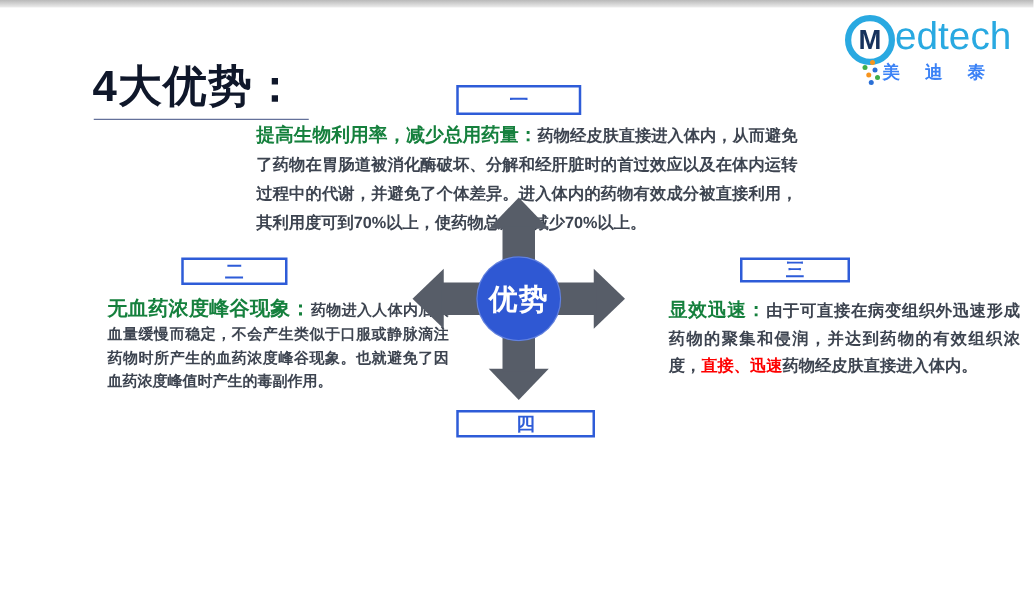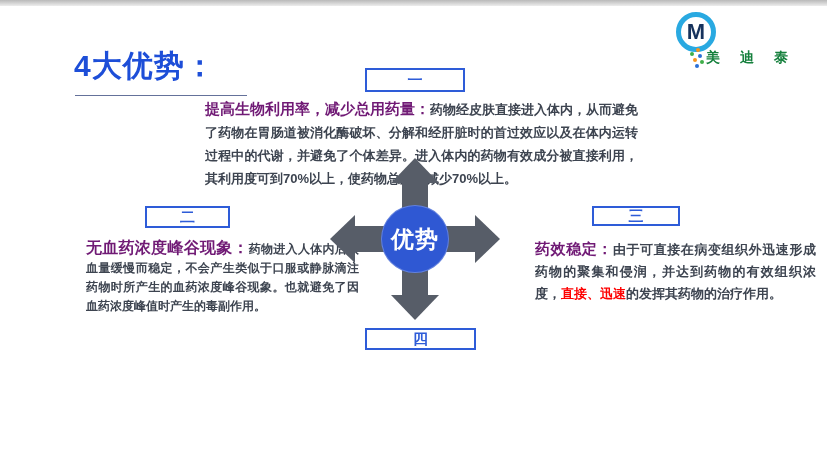--- a/index.html
+++ b/index.html
@@ -7,40 +7,40 @@
   .slide {
     position:relative; width:827px; height:471px; overflow:hidden;
     background:#ffffff; font-family:"Liberation Sans", sans-serif;
   }
   .topbar {
     position:absolute; left:0; top:0; width:827px; height:6px;
     background:linear-gradient(#b9b9b9,#ededed);
   }
   .title {
     position:absolute; left:74px; top:46px;
-    font-size:30px; font-weight:bold; color:#1d4ed8; letter-spacing:1px;
+    font-size:35px; font-weight:bold; color:#0f172a; letter-spacing:1px;
   }
   .title-underline {
     position:absolute; left:75px; top:95px; width:172px; height:1px;
     background:#64719a;
   }
   
   .logo-ring {
     position:absolute; left:676px; top:12px; width:40px; height:40px;
     border:5px solid #29a9e1; border-radius:50%;
     display:flex; align-items:center; justify-content:center;
   }
   .logo-m { color:#16325c; font-size:22px; font-weight:bold; line-height:1; }
   .logo-text {
     position:absolute; left:716px; top:11px;
     font-size:31px; color:#29a9e1; letter-spacing:0px;
   }
   .logo-cn {
     position:absolute; left:706px; top:49px; width:120px;
-    font-size:14px; font-weight:bold; color:#15803d; letter-spacing:20px;
+    font-size:14px; font-weight:bold; color:#3b82f6; letter-spacing:20px;
     white-space:nowrap;
   }
   .logo-dots { position:absolute; left:688px; top:48px; width:18px; height:20px; }
   .dot { position:absolute; border-radius:50%; }
   .d1 { left:8px;  top:0;   width:4px; height:4px; background:#f7941d; }
   .d2 { left:2px;  top:4px; width:4px; height:4px; background:#3fae49; }
   .d3 { left:10px; top:6px; width:4px; height:4px; background:#2a6fd6; }
   .d4 { left:5px;  top:10px;width:4px; height:4px; background:#f7941d; }
   .d5 { left:12px; top:12px;width:4px; height:4px; background:#3fae49; }
   .d6 { left:7px;  top:16px;width:4px; height:4px; background:#2a6fd6; }
@@ -51,21 +51,21 @@
     display:flex; align-items:center; justify-content:center;
   }
   .badge-one   { left:365px; top:68px;  width:100px; height:24px; }
   .badge-two   { left:145px; top:206px; width:85px;  height:22px; }
   .badge-three { left:592px; top:206px; width:88px;  height:20px; }
   .badge-four  { left:365px; top:328px; width:111px; height:22px; }
   
   .para {
     position:absolute; color:#3d4450; font-weight:bold; text-align:justify;
   }
-  .para .hd { color:#701a75; }
+  .para .hd { color:#15803d; }
   .para .rd { color:#fe0000; }
   .para-one   { left:205px; top:97px;  width:433px; font-size:13px; line-height:23px; }
   .para-two   { left:86px;  top:238px; width:273px; font-size:12px; line-height:19px; }
   .para-three { left:535px; top:238px; width:281px; font-size:13px; line-height:22px; }
   .para-four  { left:278px; top:363px; width:306px; font-size:13px; line-height:23px; }
   .para-one .hd   { font-size:15px; }
   .para-two .hd   { font-size:16px; }
   .para-three .hd { font-size:15px; }
   .para-four .hd  { font-size:15px; }
   
@@ -108,20 +108,21 @@
 <div class="slide">
 
   <div class="topbar"></div>
 
   <div class="title">4大优势：</div>
   <div class="title-underline"></div>
 
   <div class="logo-ring">
     <span class="logo-m">M</span>
   </div>
+  <div class="logo-text">edtech</div>
   <div class="logo-dots">
     <span class="dot d1"></span>
     <span class="dot d2"></span>
     <span class="dot d3"></span>
     <span class="dot d4"></span>
     <span class="dot d5"></span>
     <span class="dot d6"></span>
   </div>
   <div class="logo-cn">美迪泰</div>
 
@@ -140,21 +141,21 @@
 
   <div class="para para-one">
     <span class="hd">提高生物利用率，减少总用药量：</span><span>药物经皮肤直接进入体内，从而避免了药物在胃肠道被消化酶破坏、分解和经肝脏时的首过效应以及在体内运转过程中的代谢，并避免了个体差异。进入体内的药物有效成分被直接利用，其利用度可到70%以上，使药物总用量减少70%以上。</span>
   </div>
 
   <div class="para para-two">
     <span class="hd">无血药浓度峰谷现象：</span><span>药物进入人体内后入血量缓慢而稳定，不会产生类似于口服或静脉滴注药物时所产生的血药浓度峰谷现象。也就避免了因血药浓度峰值时产生的毒副作用。</span>
   </div>
 
   <div class="para para-three">
-    <span class="hd">药效稳定：</span><span>由于可直接在病变组织外迅速形成药物的聚集和侵润，并达到药物的有效组织浓度，</span><span class="rd">直接、迅速</span><span>的发挥其药物的治疗作用。</span>
+    <span class="hd">显效迅速：</span><span>由于可直接在病变组织外迅速形成药物的聚集和侵润，并达到药物的有效组织浓度，</span><span class="rd">直接、迅速</span><span>药物经皮肤直接进入体内。</span>
   </div>
 
 
   <div class="cross">
     <div class="tri tri-up"></div>
     <div class="tri tri-down"></div>
     <div class="tri tri-left"></div>
     <div class="tri tri-right"></div>
     <div class="shaft-v"></div>
     <div class="shaft-h"></div>

